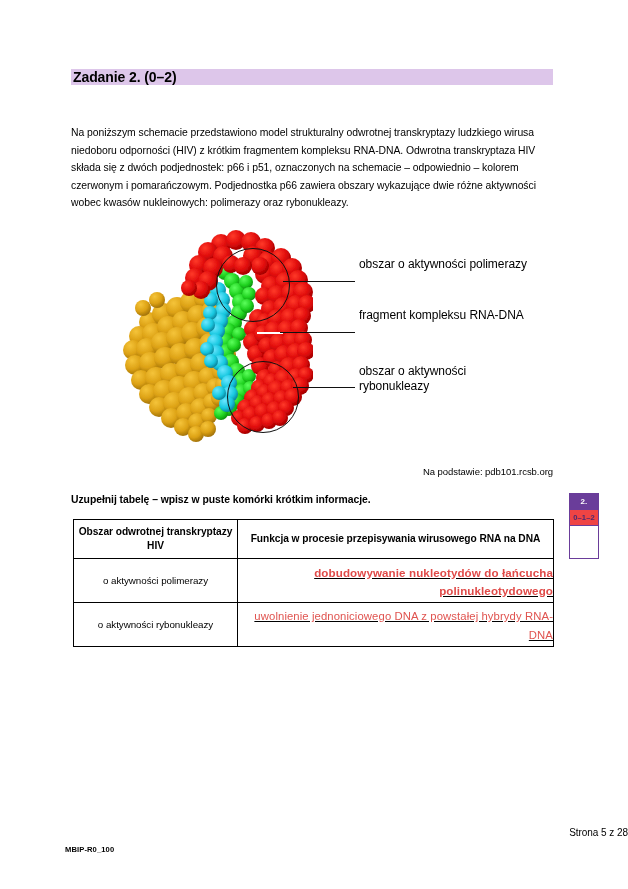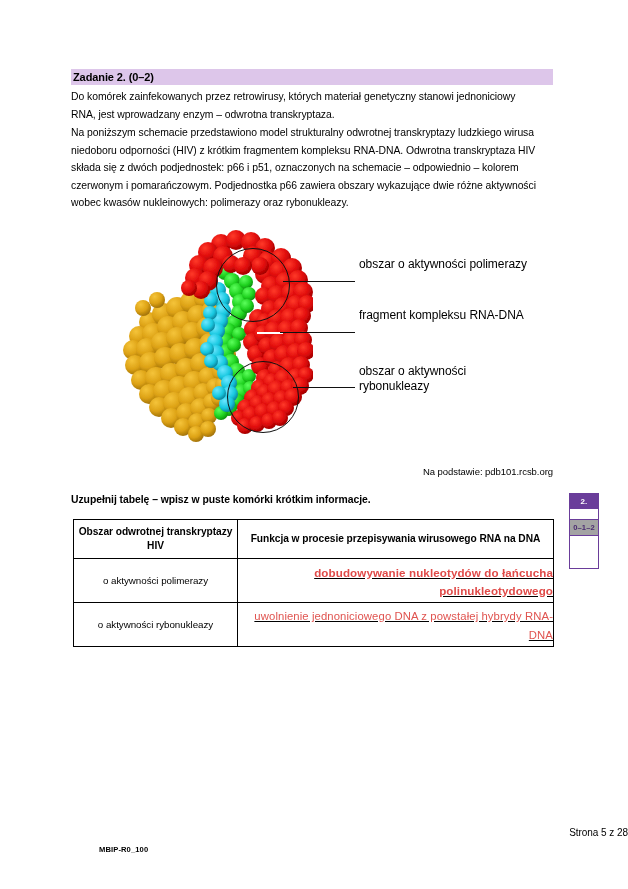--- a/index.html
+++ b/index.html
@@ -27,21 +27,21 @@
     position: absolute;
     left: 71px;
     top: 69px;
     width: 482px;
     height: 16px;
     background: #ddc6ea;
     display: flex;
     align-items: center;
   }
   .task-heading-text {
-    font-size: 11px;
+    font-size: 14px;
     font-weight: bold;
     letter-spacing: -0.1px;
     padding-left: 2px;
     line-height: 1;
   }
 
   
   .para {
     position: absolute;
     left: 71px;
@@ -208,31 +208,30 @@
     color: #ffffff;
     font-size: 8px;
     font-weight: bold;
     display: flex;
     align-items: center;
     justify-content: center;
     letter-spacing: 0.2px;
   }
   .score-range {
     height: 15px;
-    background: #a3a3a3;
+    background: #ef4444;
     color: #4a2a70;
     font-size: 7.6px;
     font-weight: bold;
     display: flex;
     align-items: center;
     justify-content: center;
     border-top: 1.2px solid #6a3d9a;
     border-bottom: 1.2px solid #6a3d9a;
     letter-spacing: 0.1px;
-    margin-top: 10px;
   }
   .score-blank {
     height: 32px;
     background: #ffffff;
   }
 
   
   .footer-page {
     position: absolute;
     left: 0;
@@ -242,33 +241,31 @@
     font-size: 10px;
     letter-spacing: -0.05px;
   }
   .footer-code {
     position: absolute;
     left: 65px;
     top: 845px;
     font-size: 7.6px;
     font-weight: bold;
     letter-spacing: 0.1px;
-    margin-left: 34px;
   }
 </style>
 </head>
 <body>
 
 <div class="page">
 
   <div class="task-heading">
     <span class="task-heading-text">Zadanie 2. (0–2)</span>
   </div>
 
-  <div class="para para-1">Do komórek zainfekowanych przez retrowirusy, których materiał genetyczny stanowi jednoniciowy RNA, jest wprowadzany enzym – odwrotna transkryptaza.</div>
   <div class="para para-2">Na poniższym schemacie przedstawiono model strukturalny odwrotnej transkryptazy ludzkiego wirusa niedoboru odporności (HIV) z krótkim fragmentem kompleksu RNA-DNA. Odwrotna transkryptaza HIV składa się z dwóch podjednostek: p66 i p51, oznaczonych na schemacie – odpowiednio – kolorem czerwonym i pomarańczowym. Podjednostka p66 zawiera obszary wykazujące dwie różne aktywności wobec kwasów nukleinowych: polimerazy oraz rybonukleazy.</div>
 
   <div class="figure">
 
     <div class="molecule">
       <svg width="200" height="218" viewBox="0 0 200 218" xmlns="http://www.w3.org/2000/svg">
         <defs>
           <radialGradient id="gRed" cx="35%" cy="30%" r="75%">
             <stop offset="0%" stop-color="#ff3a2a"></stop>
             <stop offset="55%" stop-color="#e00b0b"></stop>

